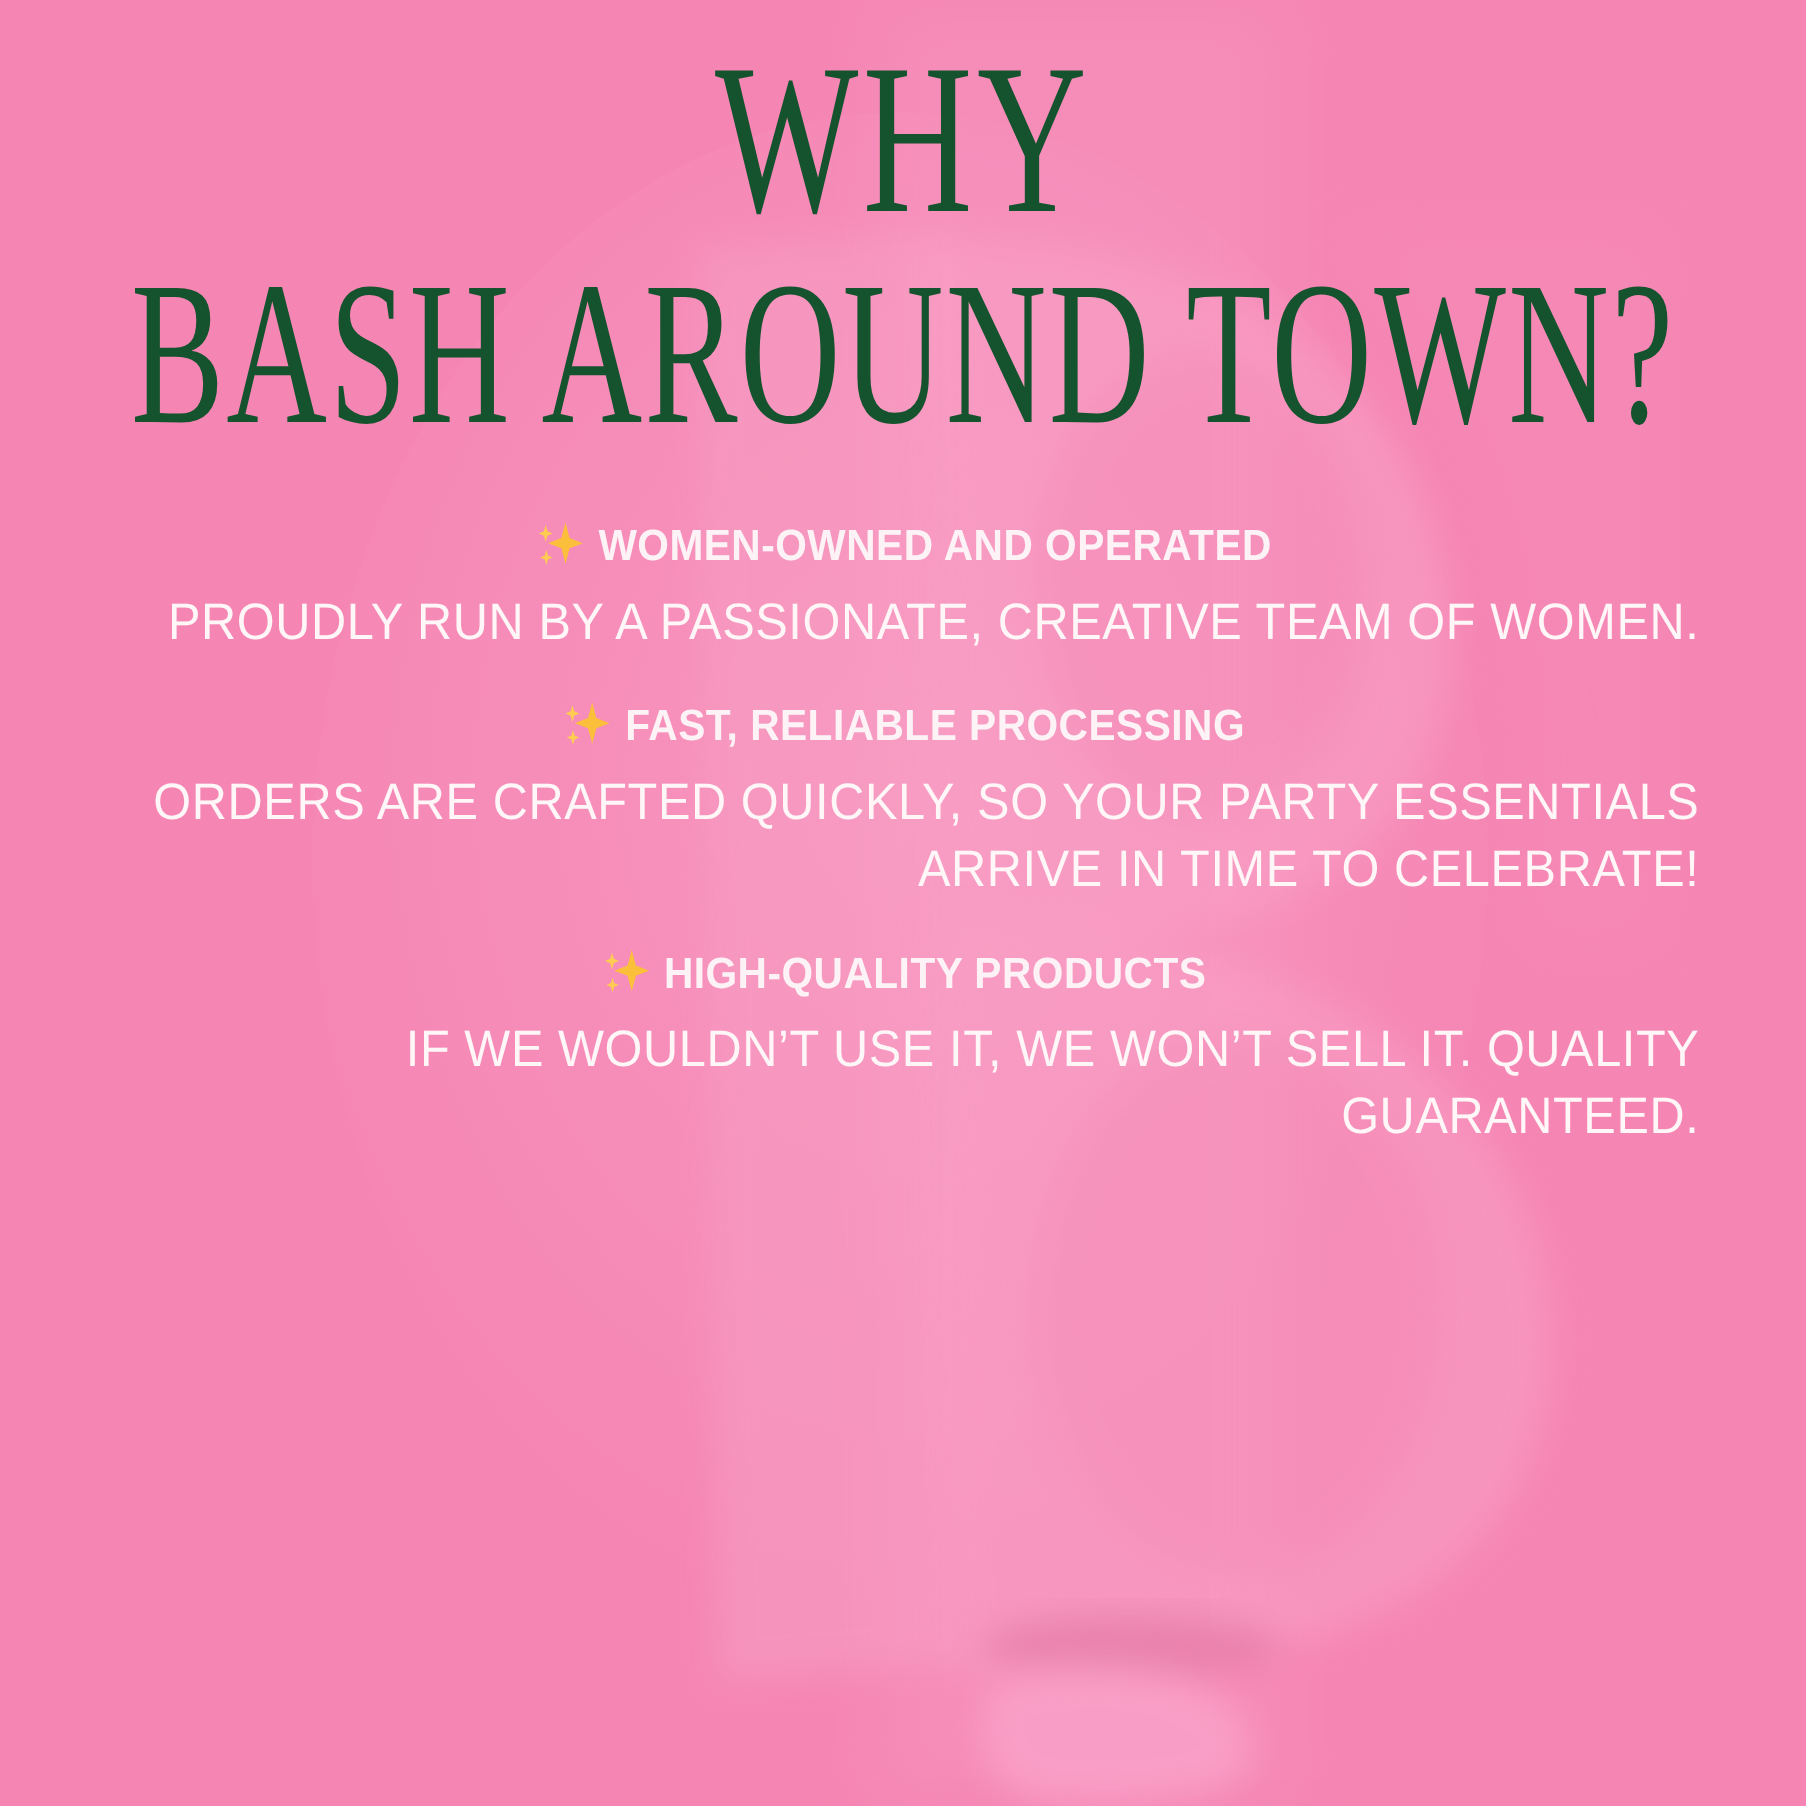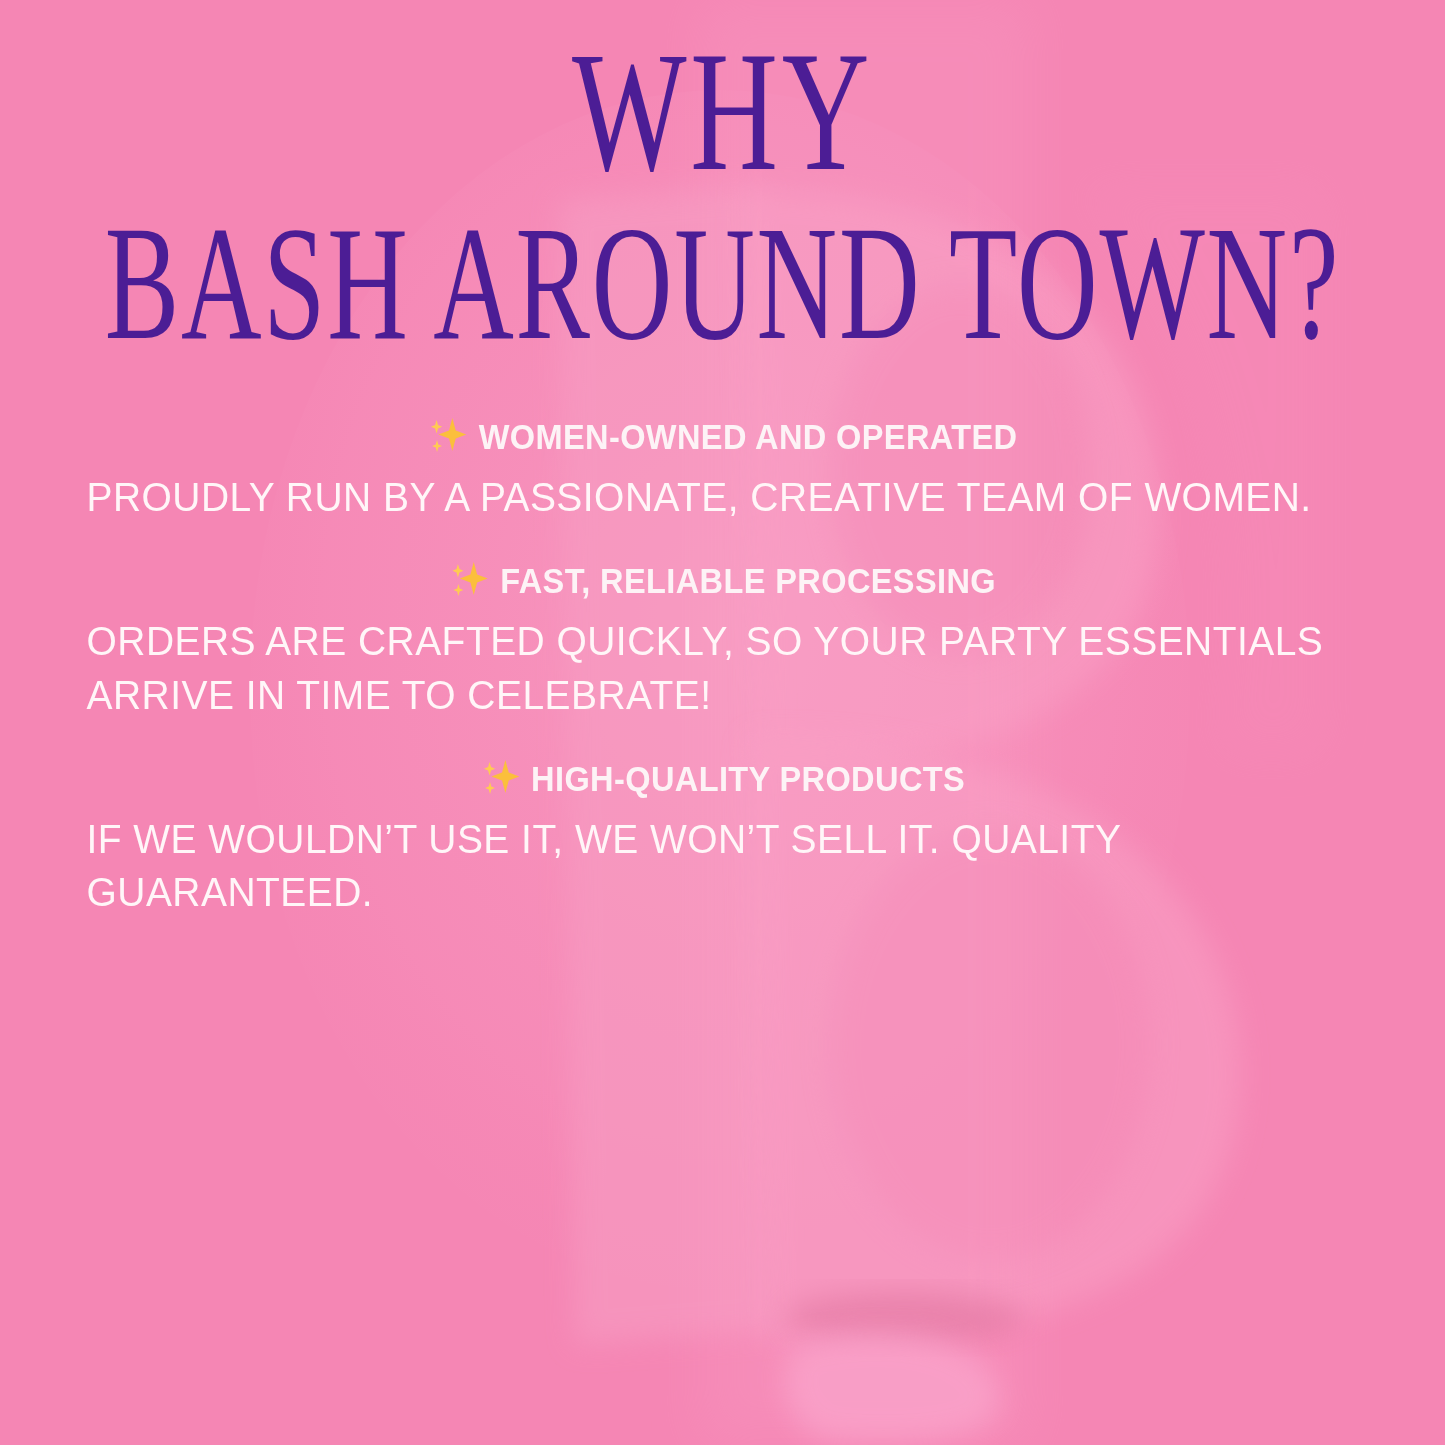--- a/index.html
+++ b/index.html
@@ -40,21 +40,21 @@
     display: flex;
     flex-direction: column;
     align-items: center;
     z-index: 2;
   }
 
   
   .title-block {
     width: 100%;
     text-align: center;
-    color: #4c1d95;
+    color: #14532d;
     font-family: "Liberation Serif", "DejaVu Serif", serif;
     font-weight: 400;
     margin-top: 26px;
   }
   .title-line1 {
     display: block;
     font-size: 132px;
     line-height: 1.0;
     letter-spacing: 4px;
     transform: scaleY(1.30) scaleX(0.92);
@@ -76,21 +76,21 @@
   
   .features {
     width: 100%;
     margin-top: 92px;
     display: flex;
     flex-direction: column;
     align-items: center;
   }
   .feature {
     width: 1340px;
-    text-align: left;
+    text-align: right;
     margin-bottom: 36px;
   }
   .feature:last-child { margin-bottom: 0; }
 
   .feature-heading {
     display: flex;
     align-items: center;
     justify-content: center;
     gap: 12px;
     color: #FDF3F6;

